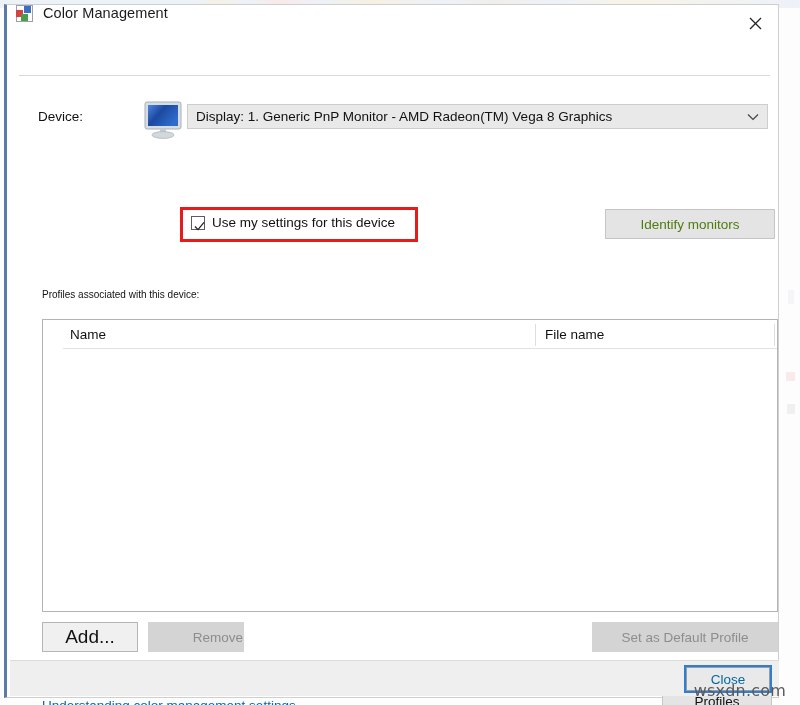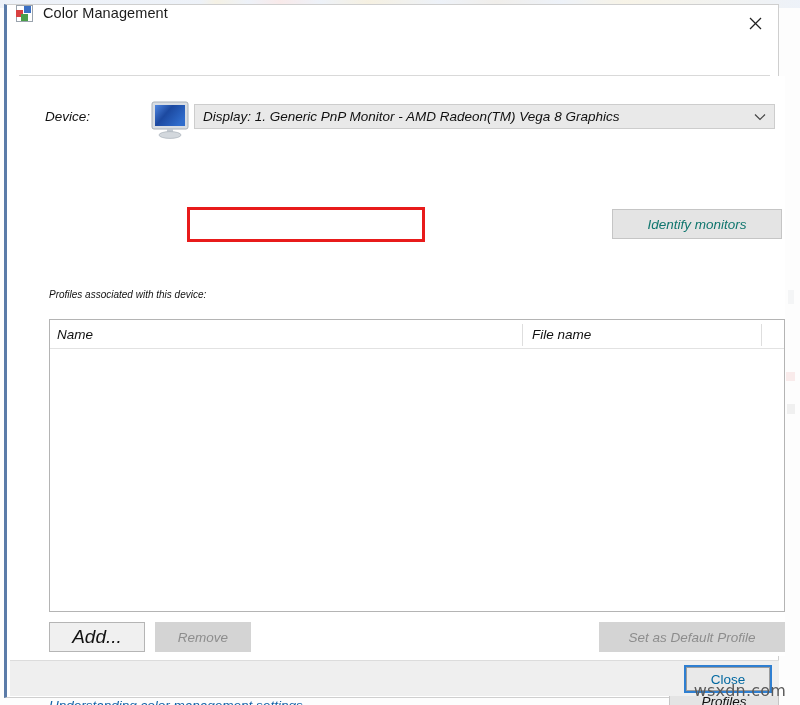--- a/index.html
+++ b/index.html
@@ -80,23 +80,22 @@
   .tab.active {
     background: #ffffff; border-color: #d9d9d9; position: relative; z-index: 3;
   }
   #tab-underline {
     position: absolute; left: 12px; top: 70px; width: 751px; height: 1px;
     background: #d9d9d9;
   }
 
   
   #content-body {
-    position: absolute; left: 8px; top: 71px; width: 770px; height: 580px;
+    position: absolute; left: 1px; top: 71px; width: 770px; height: 580px;
     background: #ffffff;
-    font-style: italic;
   }
 
   
   #device-row {
     position: absolute; left: 30px; top: 24px; width: 730px; height: 40px;
   }
   #device-label {
     position: absolute; left: 0; top: 9px; font-size: 13.5px; color: #111;
   }
   #monitor-icon {
@@ -133,32 +132,32 @@
   #use-my-settings-checkbox .tick {
     position: absolute; left: 2px; top: 1px;
   }
   #use-my-settings-label {
     font-size: 13.5px; color: #111; margin-left: 7px; white-space: nowrap;
   }
 
   #identify-monitors-button {
     position: absolute; left: 597px; top: 133px; width: 170px; height: 30px;
     background: #e4e4e4; border: 1px solid #c5c5c5;
-    font-size: 13.5px; color: #0f766e;
+    font-size: 13.5px; color: #4d7c0f;
     display: flex; align-items: center; justify-content: center;
     cursor: default;
   }
 
   
   #profiles-caption {
     position: absolute; left: 34px; top: 213px; font-size: 10px; color: #111;
   }
   #profiles-listbox {
     position: absolute; left: 34px; top: 243px; width: 736px; height: 293px;
-    background: #ffffff; border: 1px solid #b4b4b4;
+    background: #ffffff; border: 1px solid #b4b4b4; padding-left: 20px;
   }
   #profiles-header {
     position: relative; height: 29px; background: #ffffff;
     border-bottom: 1px solid #e2e2e2;
   }
   .col-head {
     position: absolute; top: 0; height: 28px;
     display: flex; align-items: center;
     font-size: 13.5px; color: #111; cursor: default;
   }
@@ -171,21 +170,21 @@
   #add-button {
     position: absolute; left: 34px; top: 546px; width: 96px; height: 30px;
     background: #f0f0f0; border: 1px solid #b5b5b5;
     font-size: 19px; color: #111;
     display: flex; align-items: center; justify-content: center; cursor: default;
   }
   #remove-button {
     position: absolute; left: 140px; top: 546px; width: 96px; height: 30px;
     background: #d4d4d4; border: 1px solid #d4d4d4;
     font-size: 13.5px; color: #8d8d8d;
-    display: flex; align-items: center; justify-content: center; cursor: default;
+    display: flex; align-items: center; justify-content: flex-end; cursor: default;
   }
   #set-default-profile-button {
     position: absolute; left: 584px; top: 546px; width: 186px; height: 30px;
     background: #d4d4d4; border: 1px solid #d4d4d4;
     font-size: 13.5px; color: #8d8d8d;
     display: flex; align-items: center; justify-content: center; cursor: default;
   }
 
   
   #footer-separator {
@@ -279,20 +278,30 @@
         <span id="device-select-text">Display: 1. Generic PnP Monitor - AMD Radeon(TM) Vega 8 Graphics</span>
         <span id="device-select-chevron">
           <svg width="12" height="8" viewBox="0 0 12 8" aria-hidden="true">
             <polyline points="1,1.5 6,6.5 11,1.5" fill="none" stroke="#444" stroke-width="1.2"></polyline>
           </svg>
         </span>
       </div>
     </div>
 
     <div id="checkbox-annotation"></div>
+    <div id="use-my-settings-row">
+      <span id="use-my-settings-checkbox">
+        <span class="tick">
+          <svg width="11" height="11" viewBox="0 0 11 11" aria-hidden="true">
+            <polyline points="1,5.5 4,8.6 10,1.4" fill="none" stroke="#222" stroke-width="1.3"></polyline>
+          </svg>
+        </span>
+      </span>
+      <span id="use-my-settings-label">Use my settings for this device</span>
+    </div>
 
     <div id="identify-monitors-button">
       <span>Identify monitors</span>
     </div>
 
     <div id="profiles-caption">Profiles associated with this device:</div>
 
     <div id="profiles-listbox">
       <div id="profiles-header">
         <div class="col-head" style="left:7px;">

